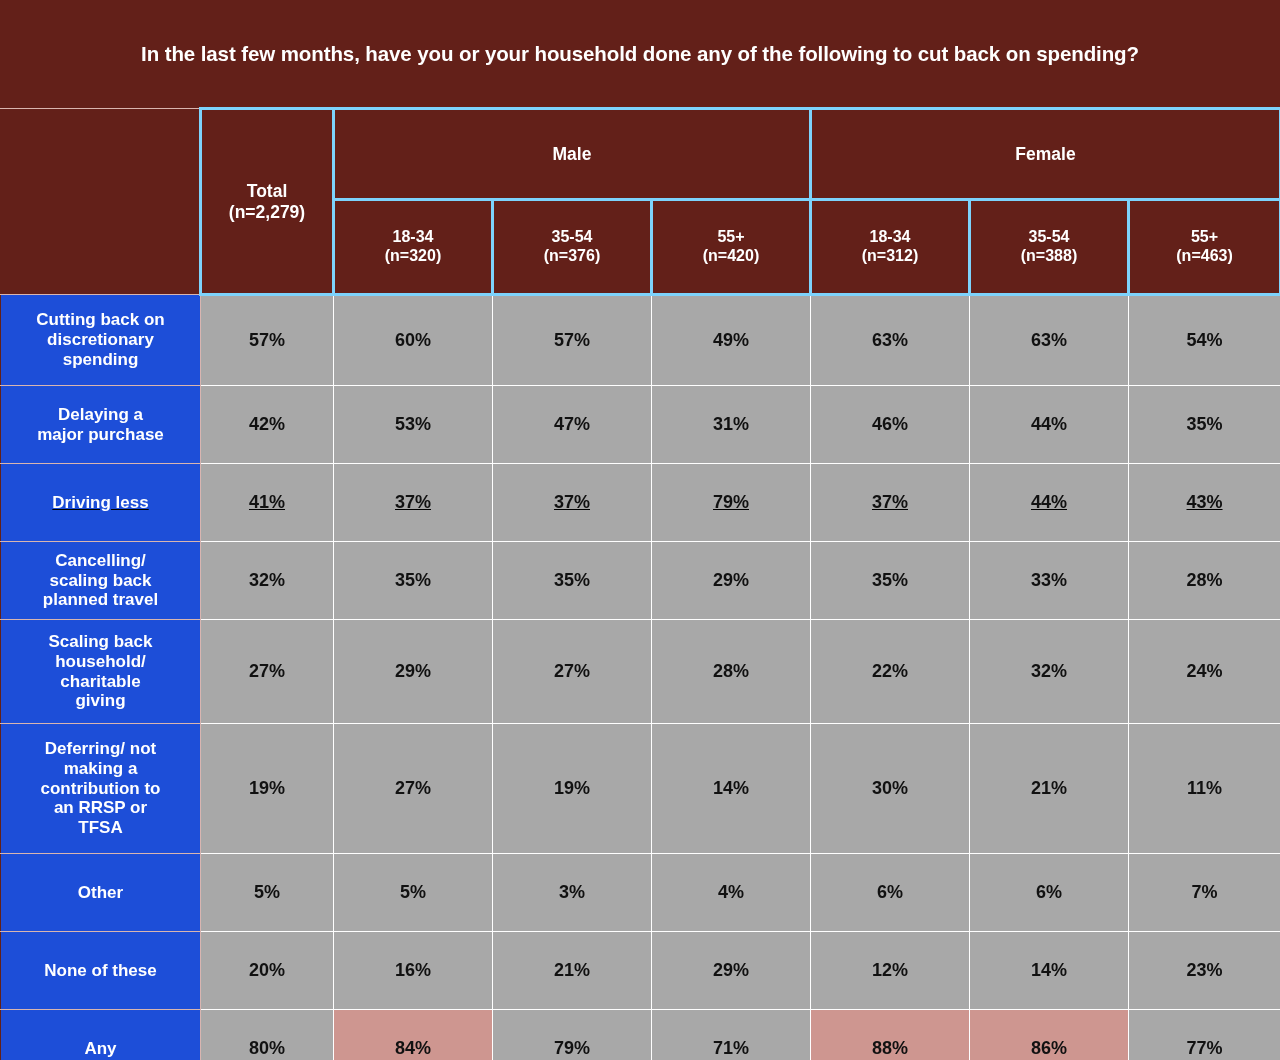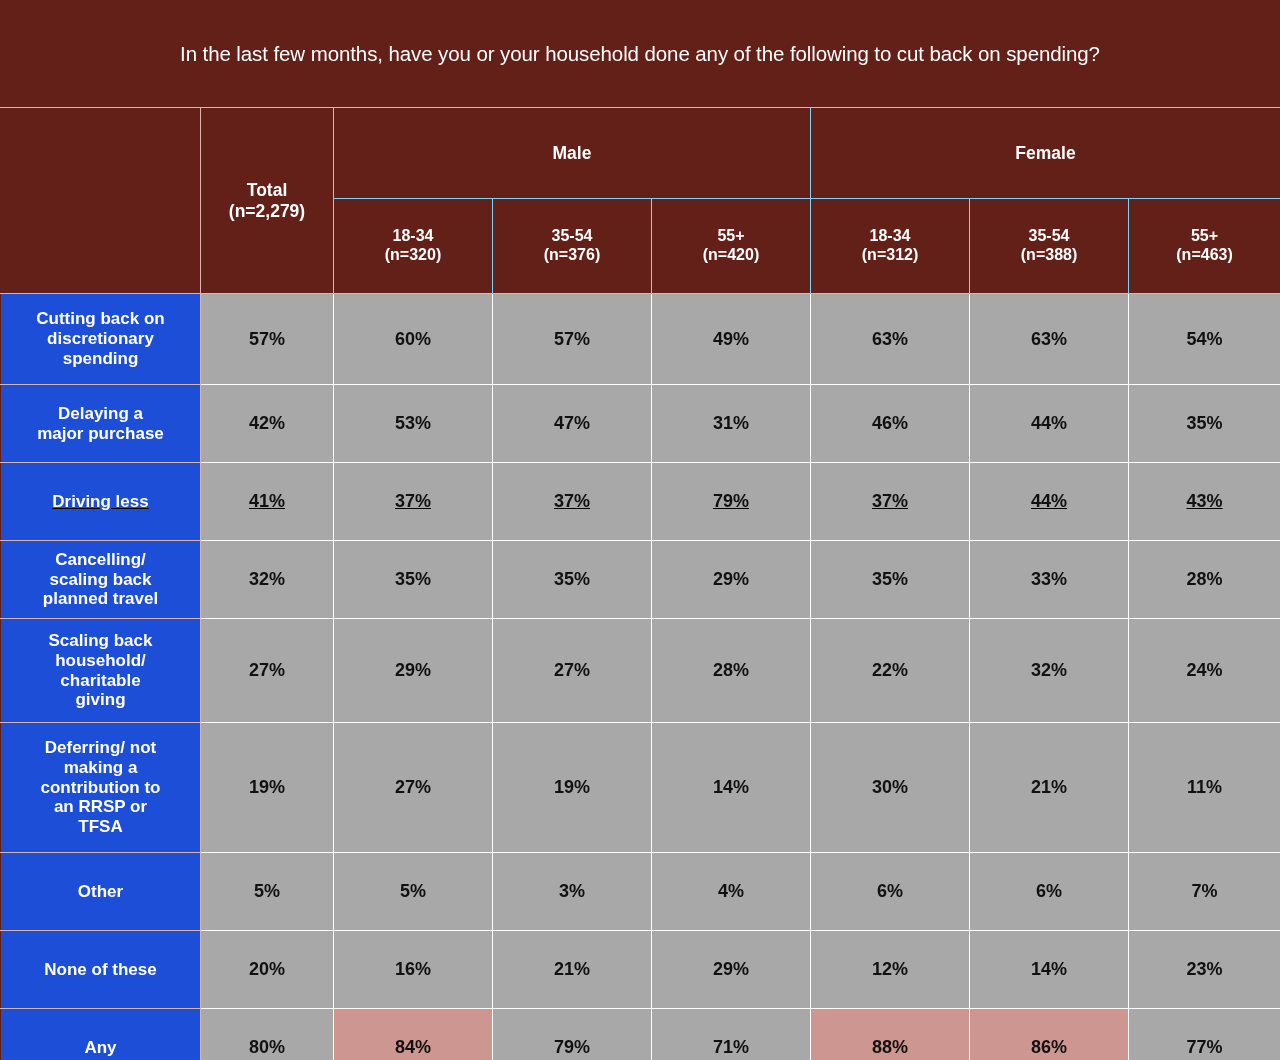--- a/index.html
+++ b/index.html
@@ -27,21 +27,21 @@
     height: 107px;
     display: flex;
     align-items: center;
     justify-content: center;
     background: #632019;
     box-sizing: border-box;
   }
   .title-text {
     color: #ffffff;
     font-size: 20.5px;
-    font-weight: normal;
+    font-weight: bold;
     letter-spacing: -0.1px;
     text-align: left;
     padding: 0 20px;
   }
 
   
   table.survey {
     border-collapse: collapse;
     table-layout: fixed;
     width: 1280px;
@@ -62,21 +62,21 @@
   col.c-d     { width: 159px; }
   col.c-last  { width: 152px; }
 
   
   .hd {
     background: #632019;
     color: #ffffff;
     font-weight: bold;
     font-size: 17.5px;
     line-height: 1.18;
-    border: 1px solid #7dd3fc;
+    border: 3px solid #7dd3fc;
   }
   .hd-corner {
     background: #632019;
     border: 1px solid #d9b5b0;
     border-left-color: #632019;
   }
   .hd-group {
     font-size: 17.5px;
   }
   .hd-sub {

